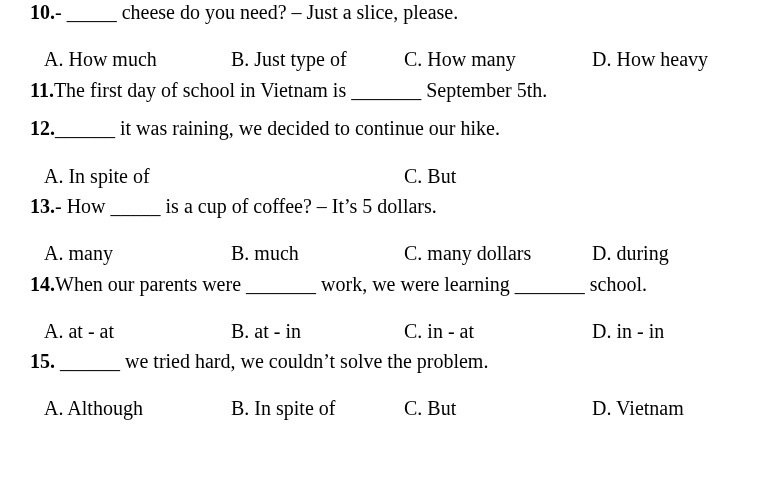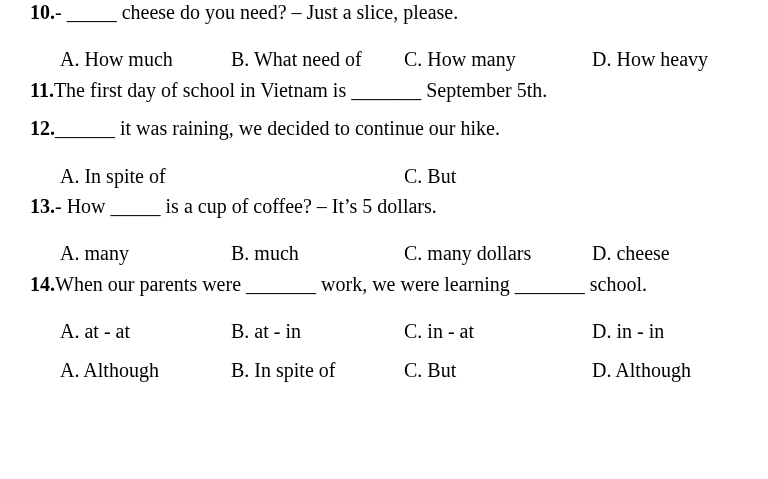--- a/index.html
+++ b/index.html
@@ -35,37 +35,37 @@
   }
   .opt-line {
     position: relative;
   }
   .opt {
     position: absolute;
     top: 50%;
     transform: translateY(-50%);
     white-space: pre;
   }
-  .opt-a { left: 60px; }
+  .opt-a { left: 44px; }
   .opt-b { left: 231px; }
   .opt-c { left: 404px; }
   .opt-d { left: 592px; }
 </style>
 </head>
 <body>
 
 <div class="sheet">
 
   <div class="line q-line">
     <span class="q-num">10.</span>
       <span class="q-text">- _____ cheese do you need? – Just a slice, please.</span>
   </div>
   <div class="line opt-line">
     <span class="opt opt-a">A. How much</span>
-    <span class="opt opt-b">B. What need of</span>
+    <span class="opt opt-b">B. Just type of</span>
     <span class="opt opt-c">C. How many</span>
     <span class="opt opt-d">D. How heavy</span>
   </div>
 
   <div class="line q-line">
     <span class="q-num">11.</span>
       <span class="q-text">The first day of school in Vietnam is _______ September 5th.</span>
   </div>
 
   <div class="line q-line">
@@ -78,34 +78,38 @@
   </div>
 
   <div class="line q-line">
     <span class="q-num">13.</span>
       <span class="q-text">- How _____ is a cup of coffee? – It’s 5 dollars.</span>
   </div>
   <div class="line opt-line">
     <span class="opt opt-a">A. many</span>
     <span class="opt opt-b">B. much</span>
     <span class="opt opt-c">C. many dollars</span>
-    <span class="opt opt-d">D. cheese</span>
+    <span class="opt opt-d">D. during</span>
   </div>
 
   <div class="line q-line">
     <span class="q-num">14.</span>
       <span class="q-text">When our parents were _______ work, we were learning _______ school.</span>
   </div>
   <div class="line opt-line">
     <span class="opt opt-b">B. at - in</span>
     <span class="opt opt-a">A. at - at</span>
     <span class="opt opt-c">C. in - at</span>
     <span class="opt opt-d">D. in - in</span>
   </div>
 
+  <div class="line q-line">
+    <span class="q-num">15.</span>
+      <span class="q-text"> ______ we tried hard, we couldn’t solve the problem.</span>
+  </div>
   <div class="line opt-line">
     <span class="opt opt-a">A. Although</span>
     <span class="opt opt-b">B. In spite of</span>
     <span class="opt opt-c">C. But</span>
-    <span class="opt opt-d">D. Although</span>
+    <span class="opt opt-d">D. Vietnam</span>
   </div>
 
 </div>
 
 </body></html>

